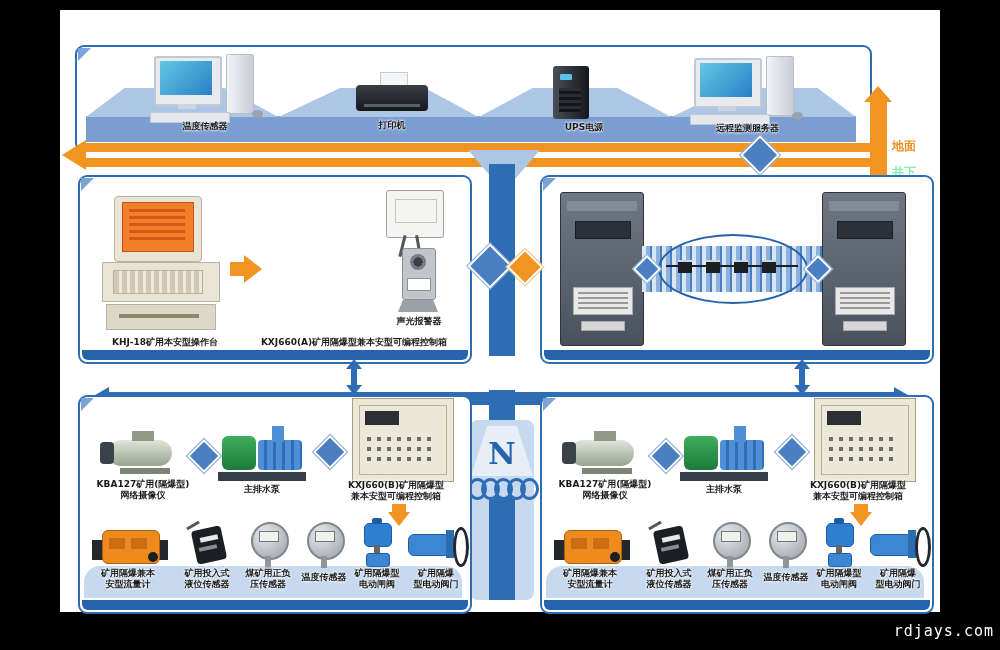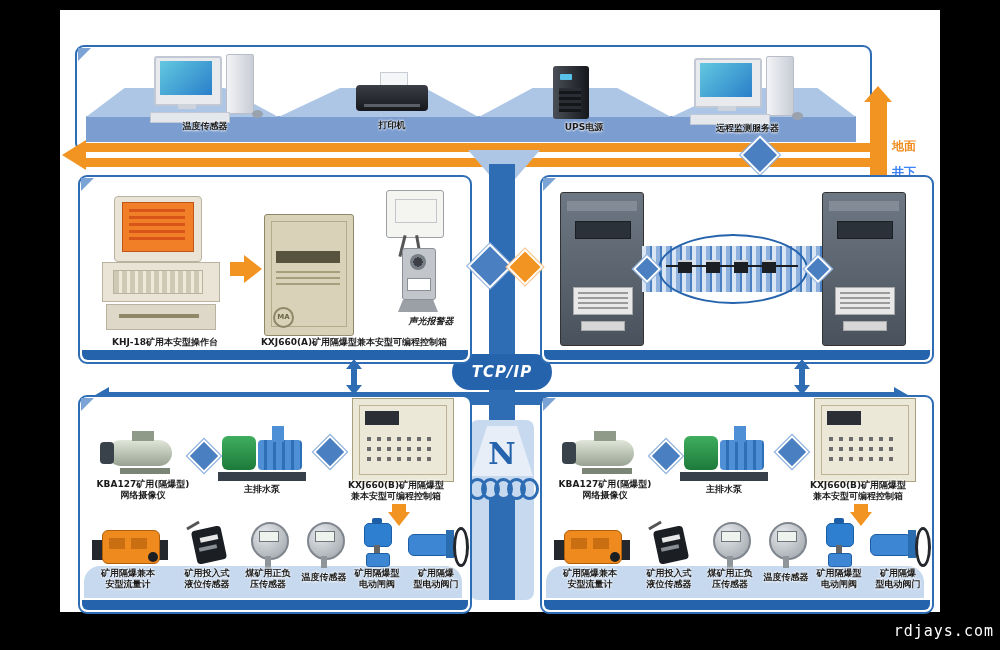--- a/index.html
+++ b/index.html
@@ -73,27 +73,25 @@
   </div>
   <div class="lb" style="left:690px;top:123px;width:115px;">远程监测服务器</div>
 
   <div class="abs" style="left:84px;top:143px;width:800px;height:9px;background:#f29422;"></div>
   <div class="abs" style="left:84px;top:158px;width:800px;height:9px;background:#f29422;"></div>
   <div class="abs" style="left:62px;top:140px;width:0;height:0;border-top:15px solid transparent;border-bottom:15px solid transparent;border-right:24px solid #f29422;"></div>
   <div class="abs" style="left:870px;top:100px;width:17px;height:100px;background:#f29422;"></div>
   <div class="abs" style="left:864px;top:86px;width:0;height:0;border-left:14px solid transparent;border-right:14px solid transparent;border-bottom:16px solid #f29422;"></div>
   <div class="abs" style="left:864px;top:198px;width:0;height:0;border-left:14px solid transparent;border-right:14px solid transparent;border-top:16px solid #f29422;"></div>
   <div class="abs" style="left:892px;top:138px;width:40px;font-size:12px;font-weight:bold;color:#f08c1e;">地面</div>
-  <div class="abs" style="left:892px;top:164px;width:40px;font-size:12px;font-weight:bold;color:#3b82f6;">井下</div>
+  <div class="abs" style="left:892px;top:164px;width:40px;font-size:12px;font-weight:bold;color:#86efac;">井下</div>
   <div class="diamond" style="left:746px;top:141px;width:24px;height:24px;"></div>
   <div class="abs" style="left:468px;top:150px;width:0;height:0;border-left:36px solid transparent;border-right:36px solid transparent;border-top:42px solid #adc6e6;"></div>
 
   <div class="abs" style="left:489px;top:164px;width:26px;height:192px;background:#2e6db4;"></div>
-  <div class="abs" style="left:452px;top:354px;width:100px;height:36px;background:#2563ac;border-radius:18px;
-       color:#fff;font-weight:bold;font-style:italic;font-size:15px;text-align:center;line-height:36px;letter-spacing:1px;">TCP/IP</div>
   <div class="abs" style="left:489px;top:390px;width:26px;height:38px;background:#2e6db4;"></div>
   <div class="abs" style="left:470px;top:420px;width:64px;height:180px;background:#c7d9ef;border-radius:8px;"></div>
   <div class="abs" style="left:471px;top:426px;width:62px;height:50px;background:#e7eef8;
        clip-path:polygon(26% 0,74% 0,100% 100%,0 100%);"></div>
   <div class="abs" style="left:471px;top:436px;width:62px;text-align:center;font-size:30px;font-weight:bold;color:#2563ac;font-family:'DejaVu Serif',serif;">N</div>
   <div class="loop" style="left:468px;top:478px;"></div>
   <div class="loop" style="left:481px;top:478px;"></div>
   <div class="loop" style="left:494px;top:478px;"></div>
   <div class="loop" style="left:507px;top:478px;"></div>
   <div class="loop" style="left:520px;top:478px;"></div>
@@ -115,41 +113,35 @@
     </div>
     <div class="abs" style="left:10px;top:108px;width:108px;height:24px;background:#ded8c8;border:1px solid #b9b2a0;">
       <div class="abs" style="left:12px;top:9px;width:80px;height:4px;background:#8f8868;"></div>
     </div>
   </div>
   <div class="lb" style="left:84px;top:337px;width:162px;">KHJ-18矿用本安型操作台</div>
 
   <div class="abs" style="left:230px;top:262px;width:14px;height:14px;background:#f29422;"></div>
   <div class="abs" style="left:244px;top:255px;width:0;height:0;border-top:14px solid transparent;border-bottom:14px solid transparent;border-left:18px solid #f29422;"></div>
 
-  <div class="abs" style="left:264px;top:214px;width:88px;height:120px;background:#d9d2b8;border:1px solid #8f8868;border-radius:3px;">
-    <div class="abs" style="left:6px;top:6px;width:74px;height:104px;border:1px solid #b4ab8c;"></div>
-    <div class="abs" style="left:11px;top:36px;width:64px;height:12px;background:#57533f;"></div>
-    <div class="abs" style="left:11px;top:56px;width:64px;height:18px;background:repeating-linear-gradient(180deg,#a79e7e 0 2px,transparent 2px 6px);"></div>
-    <div class="abs" style="left:8px;top:92px;width:17px;height:17px;border:2px solid #8f8868;border-radius:50%;font-size:7px;line-height:17px;text-align:center;color:#6b6548;font-weight:bold;">MA</div>
-  </div>
   <div class="lb" style="left:240px;top:337px;width:228px;">KXJ660(A)矿用隔爆型兼本安型可编程控制箱</div>
 
   <div class="abs" style="left:386px;top:190px;width:56px;height:46px;background:#f4f4f1;border:1px solid #9aa0a6;border-radius:3px;">
     <div class="abs" style="left:8px;top:8px;width:40px;height:22px;border:1px solid #c3c7cc;"></div>
     <div class="abs" style="left:14px;top:44px;width:3px;height:22px;background:#555;transform:rotate(14deg);"></div>
     <div class="abs" style="left:30px;top:44px;width:3px;height:22px;background:#555;transform:rotate(-10deg);"></div>
   </div>
 
   <div class="abs" style="left:398px;top:246px;width:40px;height:68px;">
     <div class="abs" style="left:4px;top:2px;width:32px;height:50px;background:#c2c6cb;border:1px solid #8b9096;border-radius:3px;"></div>
     <div class="abs" style="left:12px;top:8px;width:16px;height:16px;border-radius:50%;background:radial-gradient(circle,#3c4046 40%,#787e85 41%);"></div>
     <div class="abs" style="left:9px;top:32px;width:22px;height:11px;background:#fff;border:1px solid #8b9096;"></div>
     <div class="abs" style="left:0;top:54px;width:40px;height:12px;background:#9aa0a6;clip-path:polygon(12% 0,88% 0,100% 100%,0 100%);"></div>
   </div>
-  <div class="lb" style="left:392px;top:316px;width:78px;font-style:italic;">声光报警器</div>
+  <div class="lb" style="left:380px;top:316px;width:78px;">声光报警器</div>
 
   <div class="panel" style="left:540px;top:175px;width:390px;height:185px;">
     <div class="dogear"></div>
     <div class="strip"></div>
   </div>
 
   <div class="abs" style="left:560px;top:192px;width:82px;height:152px;background:linear-gradient(180deg,#6e7884,#49525c);border:1px solid #333;border-radius:3px;">
     <div class="abs" style="left:6px;top:8px;width:70px;height:10px;background:#828b96;"></div>
     <div class="abs" style="left:14px;top:28px;width:54px;height:16px;background:#2b3138;border:1px solid #1b1f24;"></div>
     <div class="abs" style="left:12px;top:94px;width:58px;height:26px;background:#e8e8e8;border:1px solid #aaa;">

